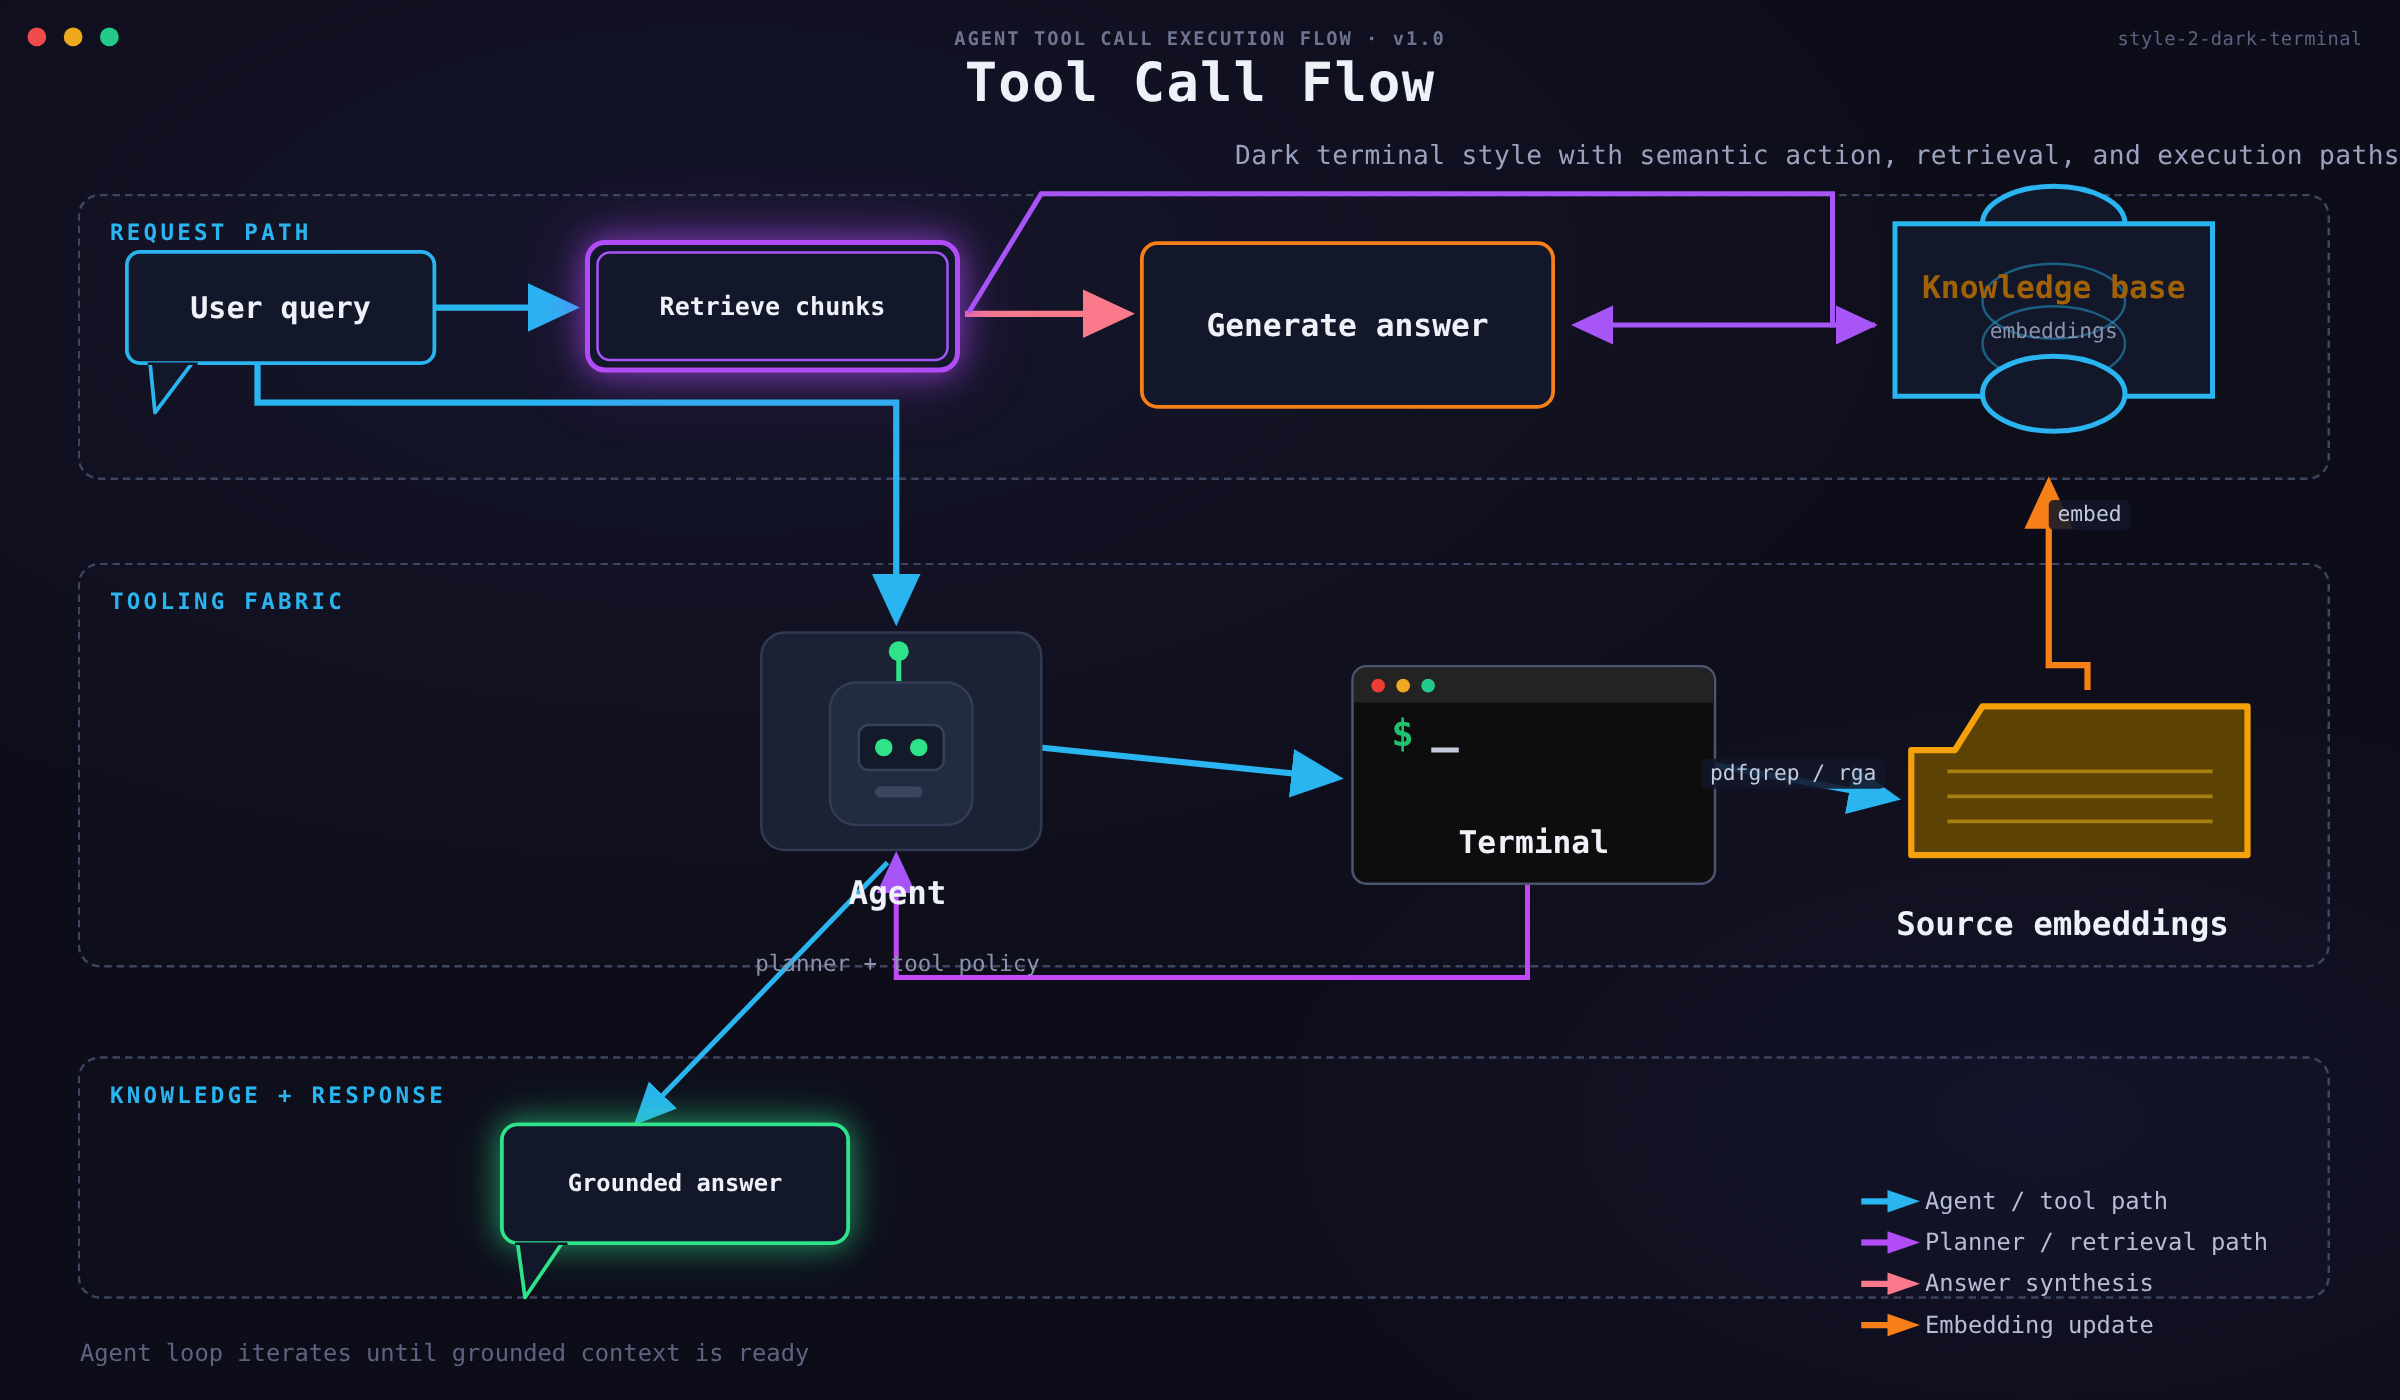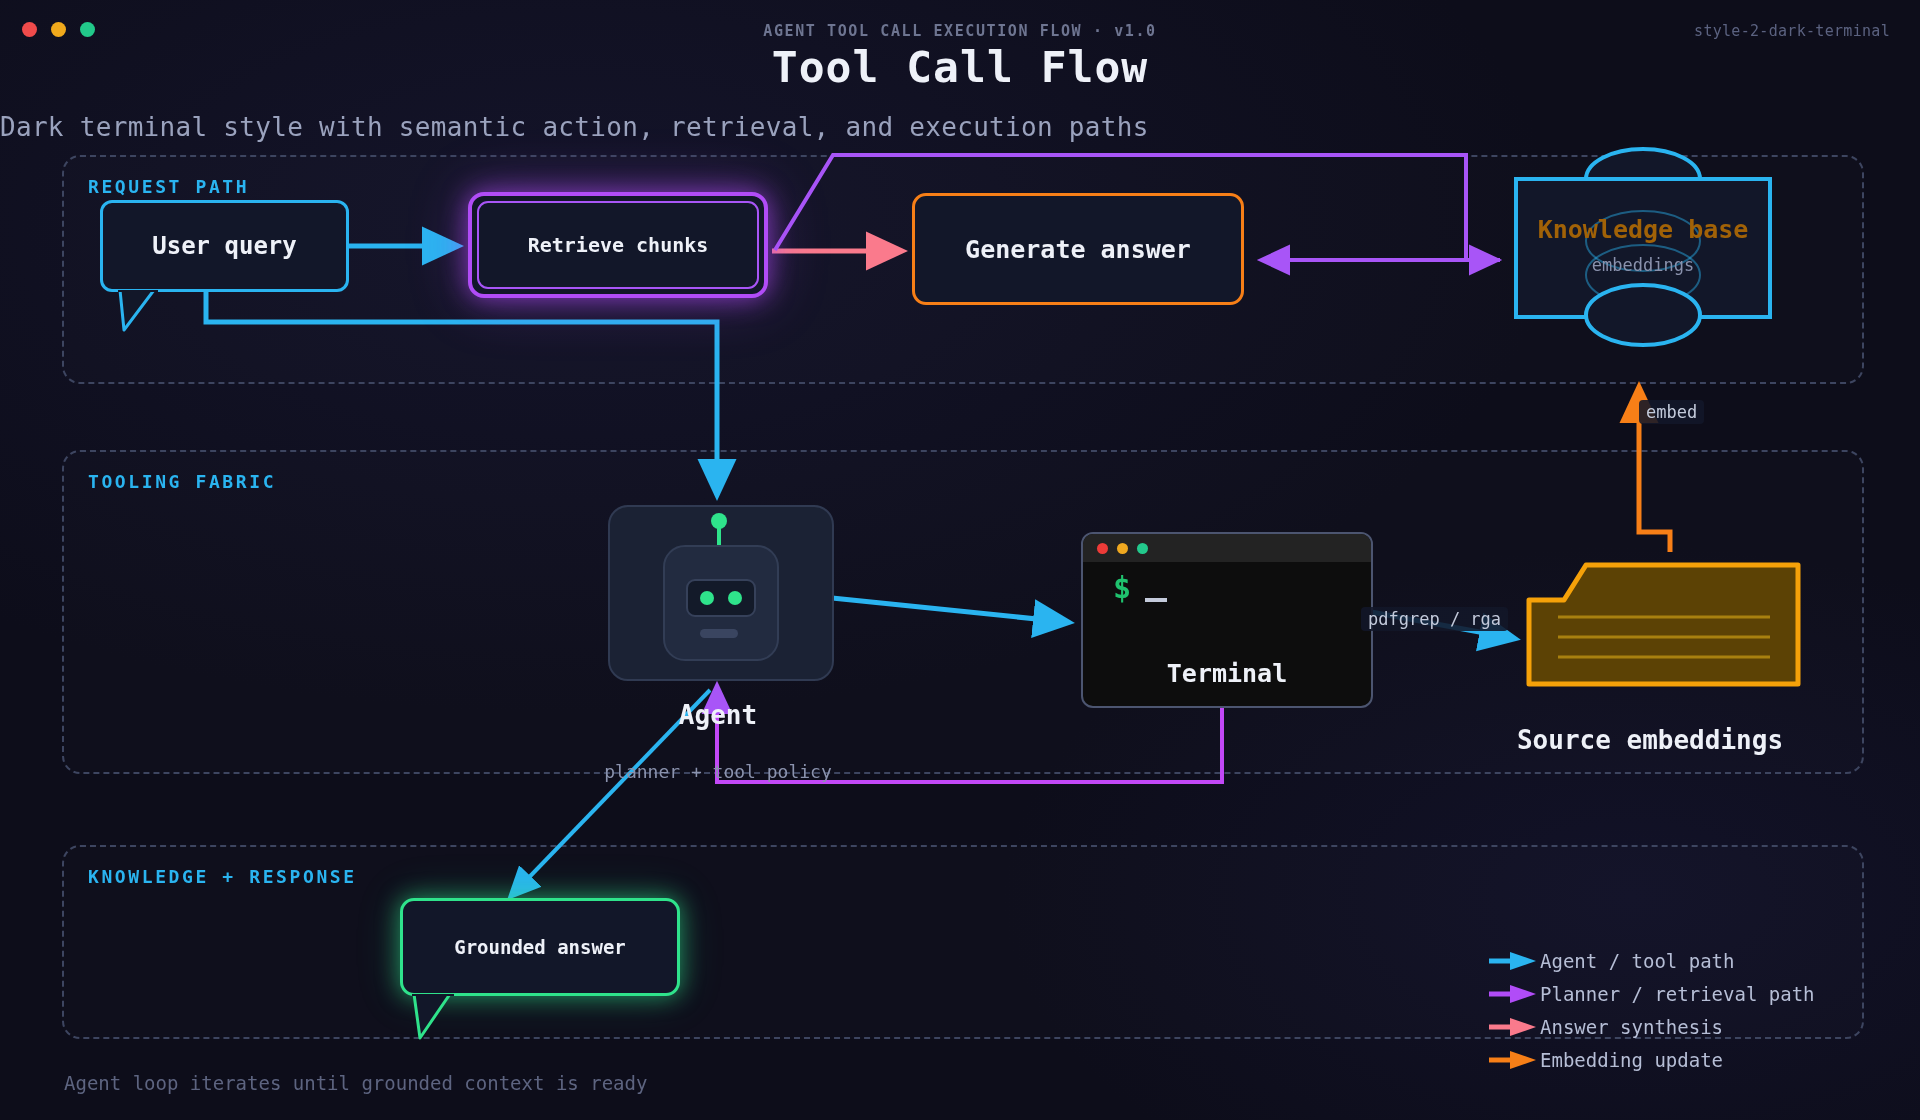--- a/index.html
+++ b/index.html
@@ -29,22 +29,22 @@
   }
   .stylebadge {
     position:absolute; top:22px; right:30px;
     font-size:15px; color:#5b6280; letter-spacing:0.3px;
   }
   .maintitle {
     position:absolute; top:42px; left:0; right:0; text-align:center;
     font-size:43px; font-weight:bold; color:#eef1f8; letter-spacing:1px;
   }
   .subtitle {
-    position:absolute; top:112px; left:0; right:0; text-align:left;
-    font-size:26px; color:#9aa2bd; letter-spacing:0.3px;
+    position:absolute; top:112px; left:0; right:0; text-align:right;
+    font-size:21px; color:#9aa2bd; letter-spacing:0.3px;
   }
 
   
   .lane {
     position:absolute;
     border:2px dashed #3d4560;
     border-radius:18px;
     background: rgba(255,255,255,0.012);
   }
   .lane-title {
@@ -95,21 +95,21 @@
     display:flex; align-items:center; justify-content:center;
     color:#eef1f8; font-size:20px; font-weight:bold;
     box-shadow: 0 0 26px rgba(177,76,247,0.65), 0 0 60px rgba(177,76,247,0.28);
   }
   #n-retrieve::before {
     content:""; position:absolute; left:5px; top:5px; right:5px; bottom:5px;
     border:2px solid #a855f7; border-radius:11px; pointer-events:none;
   }
 
   #n-generate {
-    left:912px; top:193px; width:332px; height:112px;
+    left:912px; top:193px; width:332px; height:134px;
     border:3px solid #f77f17; border-radius:14px;
     background:#121729;
     display:flex; align-items:center; justify-content:center;
     color:#eef1f8; font-size:25px; font-weight:bold;text-align:center;
   }
 
   
   #n-kb { left:1516px; top:185px; width:254px; height:132px; }
   #n-kb .kbtext {
     position:absolute; left:0; right:0; top:30px; text-align:center;

